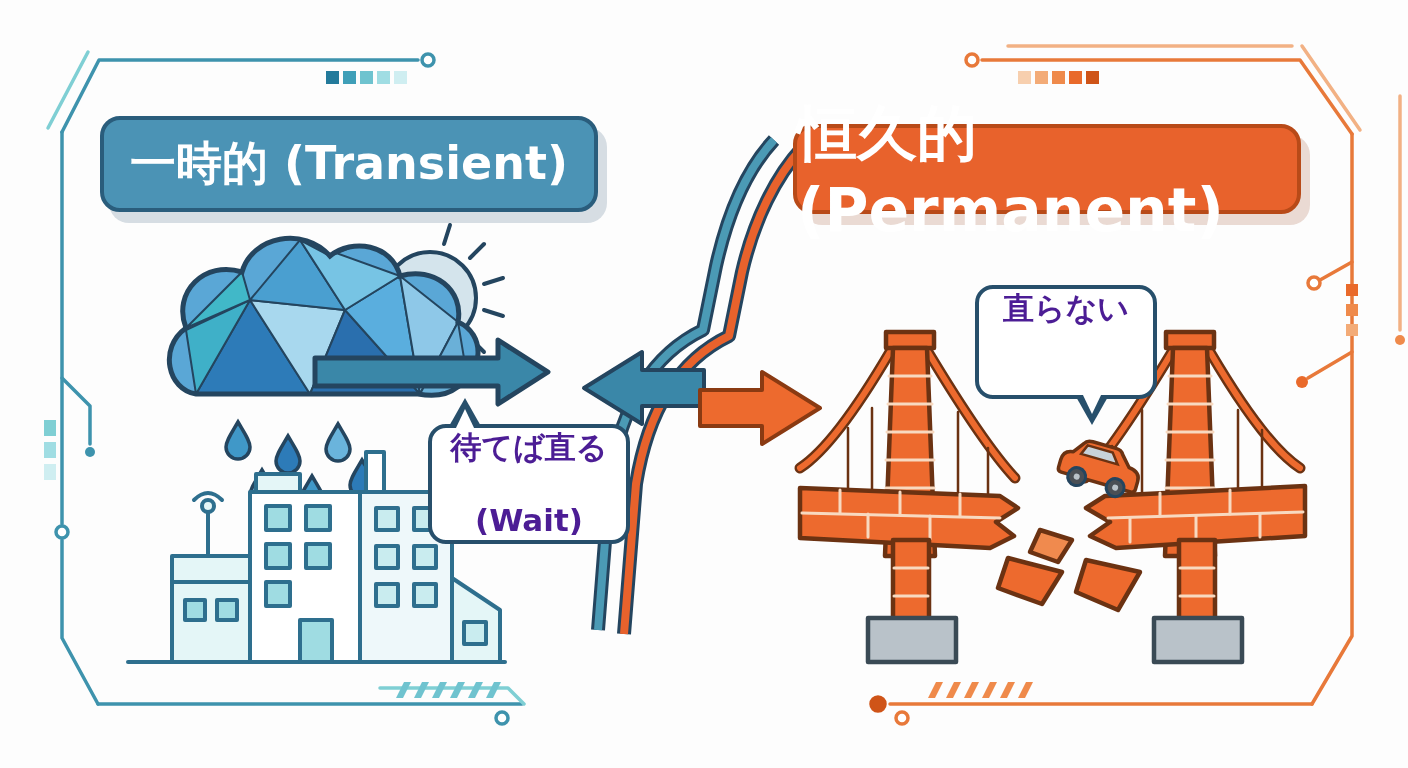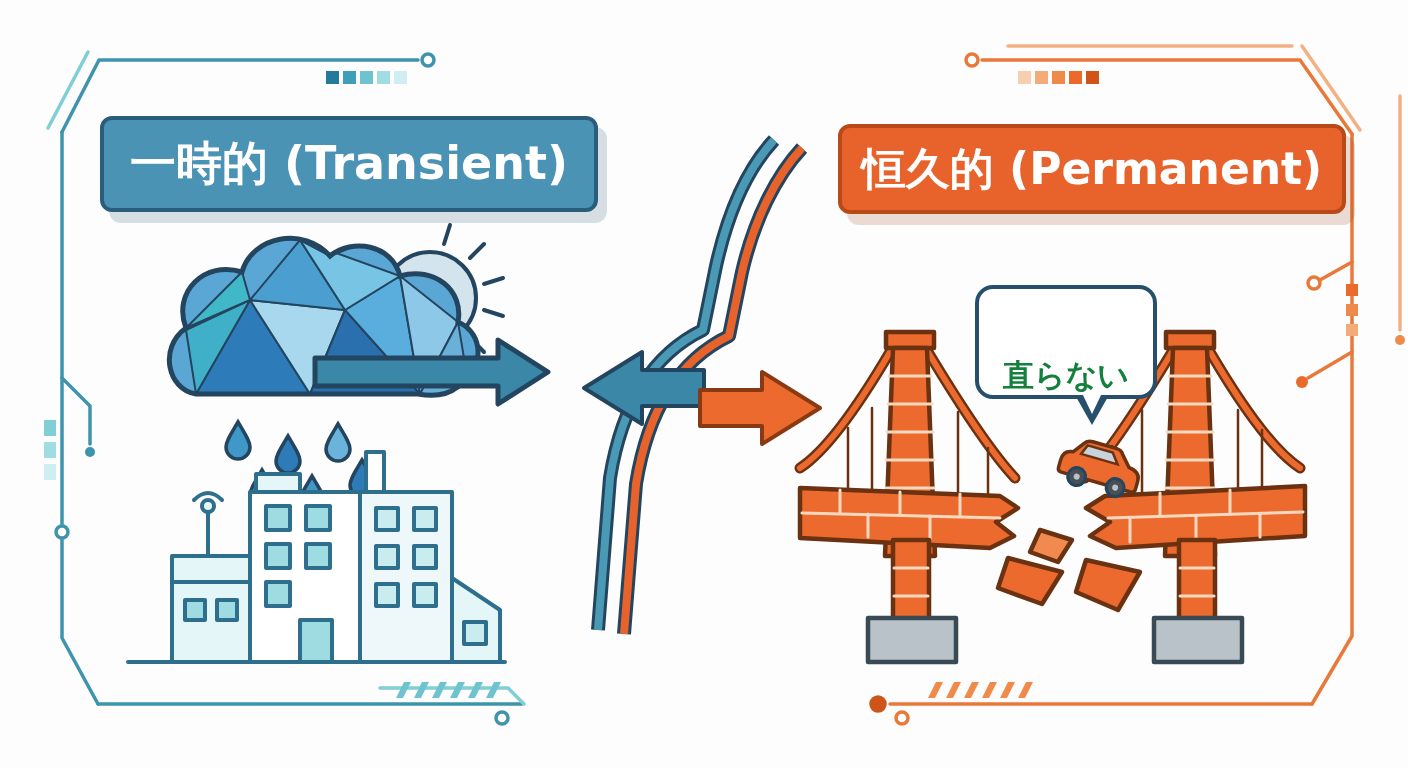--- a/index.html
+++ b/index.html
@@ -4,38 +4,37 @@
 <style>
   html,body{margin:0;padding:0;background:#ffffff;}
   #stage{
     position:relative;width:1408px;height:768px;overflow:hidden;
     background:#fdfdfd;font-family:"DejaVu Sans",sans-serif;
   }
   #art{position:absolute;left:0;top:0;}
 
   .badge{
     position:absolute;display:flex;align-items:center;justify-content:center;
-    font-weight:bold;color:#ffffff;border-radius:12px;box-sizing:border-box;
+    font-weight:bold;color:#ffffff;border-radius:20px;box-sizing:border-box;
   }
   .badge-left{
     left:100px;top:116px;width:498px;height:96px;font-size:46px;
     background:#4b93b5;border:4px solid #2a5d7c;
     box-shadow:9px 11px 0 rgba(40,80,110,0.18);
   }
   .badge-right{
-    left:793px;top:124px;width:508px;height:90px;font-size:44px;
+    left:793px;top:124px;width:508px;height:90px;font-size:60px;
     background:#e8622c;border:4px solid #b84a18;
     box-shadow:9px 11px 0 rgba(150,60,20,0.18);
-    margin-left:45px;
   }
 
   .bubble{
     position:absolute;background:#ffffff;border:4px solid #274f6b;border-radius:18px;
     box-sizing:border-box;display:flex;flex-direction:column;align-items:center;
-    justify-content:flex-end;font-weight:bold;color:#15803d;font-size:31px;line-height:1.25;
+    justify-content:space-between;font-weight:bold;color:#4c1d95;font-size:31px;line-height:1.25;
     text-align:center;
   }
   .bubble-left{left:428px;top:424px;width:202px;height:120px;}
   .bubble-right{left:975px;top:285px;width:182px;height:114px;}
 
   .bubble-left::before{
     content:"";position:absolute;top:-30px;left:16px;width:0;height:0;
     border-left:17px solid transparent;border-right:17px solid transparent;
     border-bottom:30px solid #274f6b;
   }
@@ -306,18 +305,22 @@
 </svg>
 
   <div class="badge badge-left">
     <span>一時的 (Transient)</span>
   </div>
 
   <div class="badge badge-right">
     <span>恒久的 (Permanent)</span>
   </div>
 
+  <div class="bubble bubble-left">
+    <div>待てば直る</div>
+    <div>(Wait)</div>
+  </div>
 
   <div class="bubble bubble-right">
     <div>直らない</div>
   </div>
 
 </div>
 
 </body></html>

